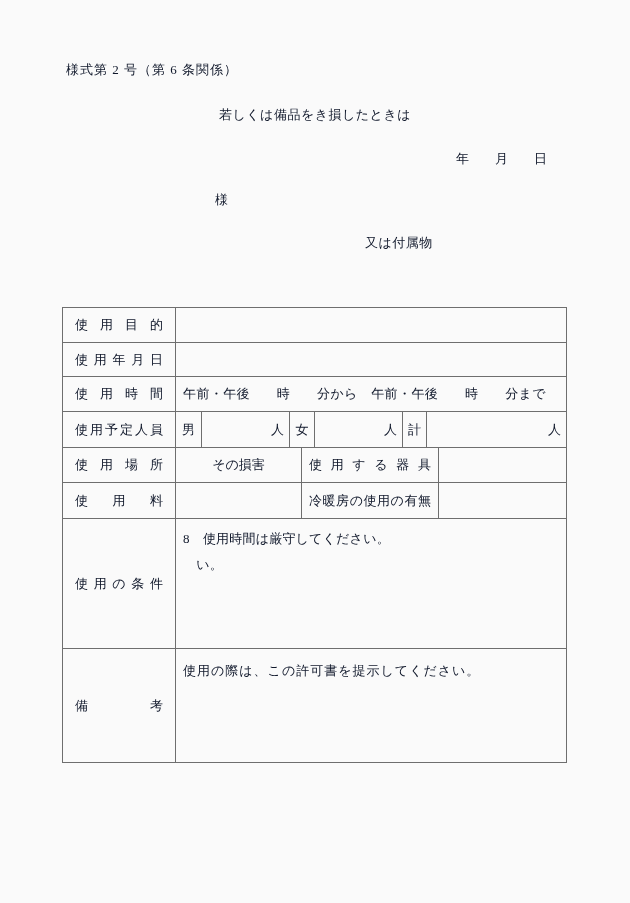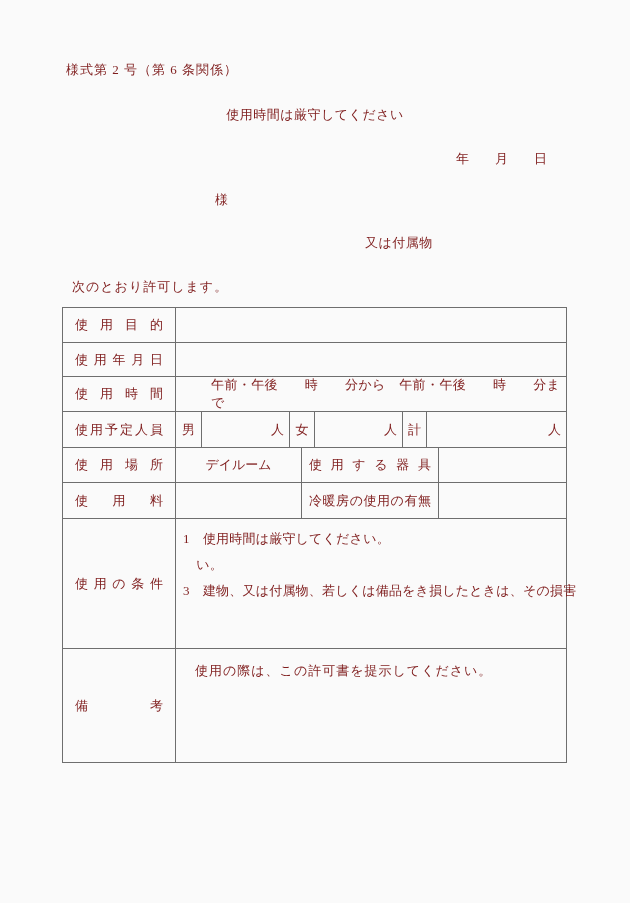--- a/index.html
+++ b/index.html
@@ -5,21 +5,21 @@
   html,body{margin:0;padding:0;}
   body{
     width:630px;height:903px;
     background:#f0f0f0;
     font-family:"Liberation Serif","DejaVu Serif",serif;
   }
   .page{
     position:relative;
     width:630px;height:903px;
     background:#fafafa;
-    color:#7f1d1d;
+    color:#0f172a;
     font-size:13px;
     overflow:hidden;
   }
   .abs{position:absolute;white-space:nowrap;}
   .form-number{left:66px;top:61px;letter-spacing:1px;}
   .doc-title{left:0;right:0;top:106px;text-align:center;letter-spacing:0.5px;}
   .date-line{left:456px;top:150px;}
   .addressee{left:215px;top:191px;}
   .issuer{left:365px;top:234px;letter-spacing:0.5px;}
   .intro{left:72px;top:278px;letter-spacing:1px;}
@@ -45,43 +45,42 @@
   .cj{display:flex;justify-content:space-between;width:100%;}
   .cell{display:flex;align-items:center;}
   .fill{flex:1;min-width:0;}
   .br{border-right:1px solid #6e6e6e;}
   .center{justify-content:center;}
   .rt{justify-content:flex-end;}
   .w26{width:26px;flex:none;} .w88{width:88px;flex:none;}
   .w25{width:25px;flex:none;} .w24{width:24px;flex:none;}
   .w126{width:126px;flex:none;} .w137{width:137px;flex:none;padding:0 7px;}
   .pad-date{padding-left:78px;}
-  .pad-time{padding-left:7px;letter-spacing:0.4px;margin-left:28px;}
+  .pad-time{padding-left:7px;letter-spacing:0.4px;}
   .unit-pad{padding-right:5px;}
   .cond-content{flex:1;padding:7px 0 0 7px;}
   .cond-line{height:26px;line-height:26px;white-space:nowrap;letter-spacing:0.2px;}
   .remarks-content{flex:1;padding:11px 0 0 7px;}
-  .remarks-text{line-height:22px;letter-spacing:1px;margin-left:12px;}
+  .remarks-text{line-height:22px;letter-spacing:1px;}
 </style>
 </head>
 <body>
 
 <div class="page">
 
   <div class="abs form-number">様式第 2 号（第 6 条関係）</div>
 
-  <div class="abs doc-title">使用時間は厳守してください</div>
+  <div class="abs doc-title">若しくは備品をき損したときは</div>
 
   <div class="abs date-line">年　　月　　日</div>
 
   <div class="abs addressee">様</div>
 
   <div class="abs issuer">又は付属物</div>
 
-  <div class="abs intro">次のとおり許可します。</div>
 
   <div class="permit-table">
 
     <div class="trow h35">
       <div class="lcell">
         <div class="cj">
             <span>使</span>
             <span>用</span>
             <span>目</span>
             <span>的</span>
@@ -135,21 +134,21 @@
 
     <div class="trow h35">
       <div class="lcell">
         <div class="cj">
             <span>使</span>
             <span>用</span>
             <span>場</span>
             <span>所</span>
           </div>
       </div>
-      <div class="cell w126 br center">デイルーム</div>
+      <div class="cell w126 br center">その損害</div>
       <div class="cell w137 br">
         <div class="cj">
             <span>使</span>
             <span>用</span>
             <span>す</span>
             <span>る</span>
             <span>器</span>
             <span>具</span>
           </div>
       </div>
@@ -184,23 +183,22 @@
       <div class="lcell">
         <div class="cj">
             <span>使</span>
             <span>用</span>
             <span>の</span>
             <span>条</span>
             <span>件</span>
           </div>
       </div>
       <div class="cond-content">
-        <div class="cond-line">1　使用時間は厳守してください。</div>
+        <div class="cond-line">8　使用時間は厳守してください。</div>
         <div class="cond-line">　い。</div>
-        <div class="cond-line">3　建物、又は付属物、若しくは備品をき損したときは、その損害</div>
       </div>
     </div>
 
     <div class="trow">
       <div class="lcell">
         <div class="cj">
             <span>備</span>
             <span>考</span>
           </div>
       </div>

